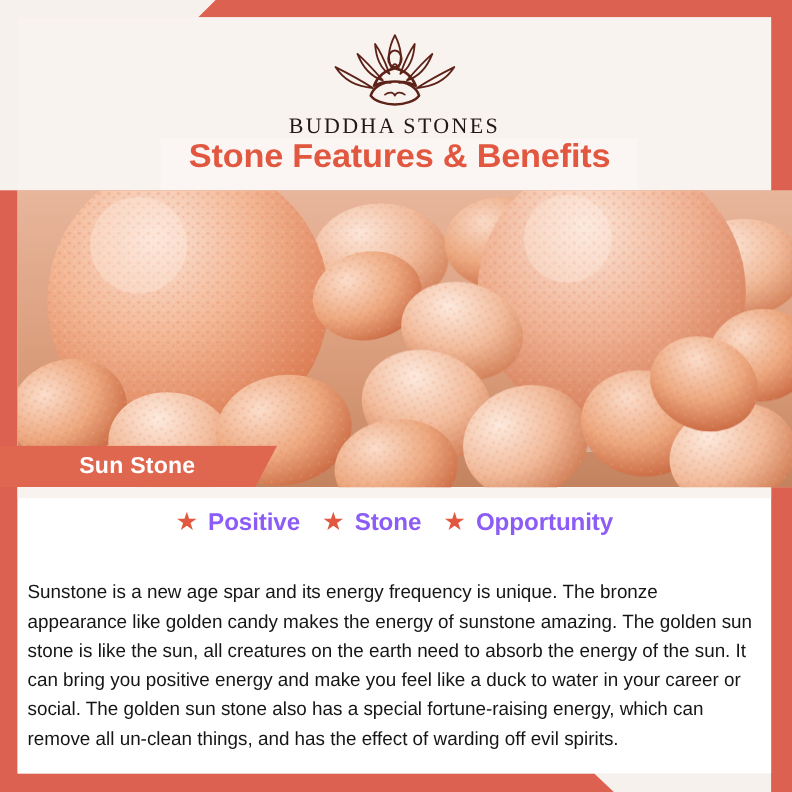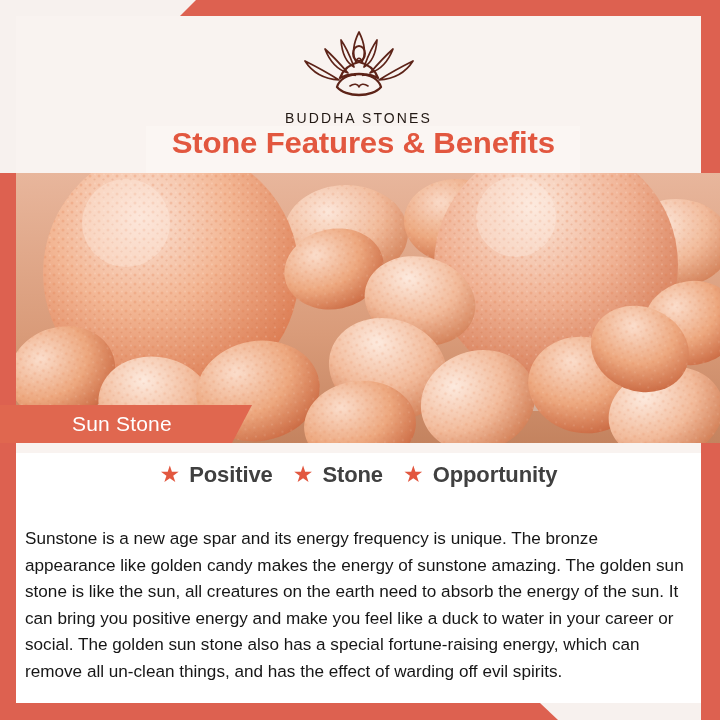--- a/index.html
+++ b/index.html
@@ -64,23 +64,23 @@
     display: flex;
     flex-direction: column;
     align-items: center;
   }
   .logo-mark {
     width: 150px;
     height: 74px;
     display: block;
   }
   .logo-text {
-    margin-top: 8px;
-    font-family: Liberation Sans, sans-serif;
-    font-size: 14px;
+    margin-top: 2px;
+    font-family: Liberation Serif, serif;
+    font-size: 20px;
     letter-spacing: 2.1px;
     color: #231914;
     font-weight: 400;
   }
 
   
   .title-band {
     position: absolute;
     left: 146px;
     top: 126px;
@@ -122,21 +122,21 @@
     height: 38px;
     background: #e0674f;
     clip-path: polygon(0 0, 252px 0, 232px 38px, 0 38px);
     display: flex;
     align-items: center;
   }
   .stone-tag .tag-text {
     margin-left: 72px;
     color: #ffffff;
     font-family: "Liberation Sans Narrow", "Liberation Sans", sans-serif;
-    font-weight: 400;
+    font-weight: 700;
     font-size: 21px;
     letter-spacing: 0.2px;
   }
 
   
   .content {
     position: absolute;
     left: 16px;
     top: 443px;
     width: 685px;
@@ -166,21 +166,21 @@
     gap: 9px;
   }
   .benefit .star {
     color: #e2573f;
     font-size: 23px;
     line-height: 1;
     position: relative;
     top: -1px;
   }
   .benefit .benefit-label {
-    color: #404040;
+    color: #8b5cf6;
     font-family: "Liberation Sans Narrow", "Liberation Sans", sans-serif;
     font-weight: 700;
     font-size: 22px;
     letter-spacing: -0.1px;
   }
 
   .body-copy {
     position: absolute;
     left: 9px;
     top: 65px;

